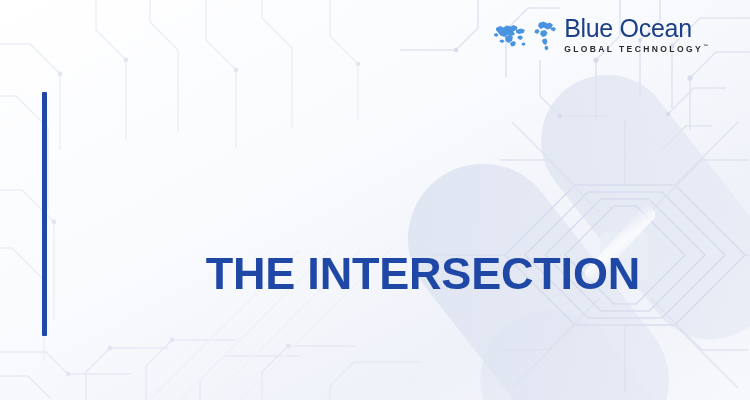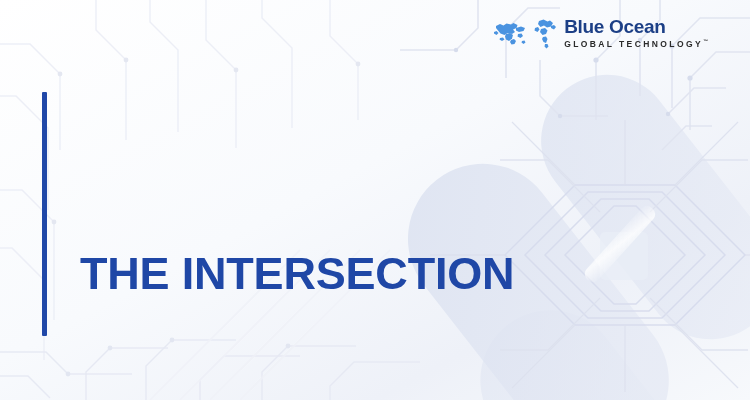--- a/index.html
+++ b/index.html
@@ -26,31 +26,31 @@
   #headline{
     position:absolute;left:80px;top:96px;width:560px;
     color:#1f47a6;
     font-weight:700;
     font-size:45px;
     line-height:59px;
     letter-spacing:-0.2px;
     text-transform:uppercase;
     white-space:pre;
   }
-  #headline .ln{display:block;}
+  #headline .ln{display:block;text-align:right;}
 
   
   #logo{
     position:absolute;right:42px;top:16px;
     display:flex;align-items:center;gap:7px;
   }
   #logo-map{width:66px;height:34px;flex:0 0 auto;}
   #logo-text{display:flex;flex-direction:column;line-height:1;}
   #logo-name{
-    font-size:19px;font-weight:700;color:#1c3f86;letter-spacing:-0.3px;
+    font-size:25px;font-weight:400;color:#1c3f86;letter-spacing:-0.3px;
     font-family:"Liberation Sans","DejaVu Sans",sans-serif;
   }
   #logo-tagline{
     margin-top:3px;
     font-size:8.5px;font-weight:700;color:#2b2b2b;
     letter-spacing:2.4px;
     white-space:nowrap;
   }
   #logo-tagline .tm{
     font-size:5px;vertical-align:super;letter-spacing:0;

